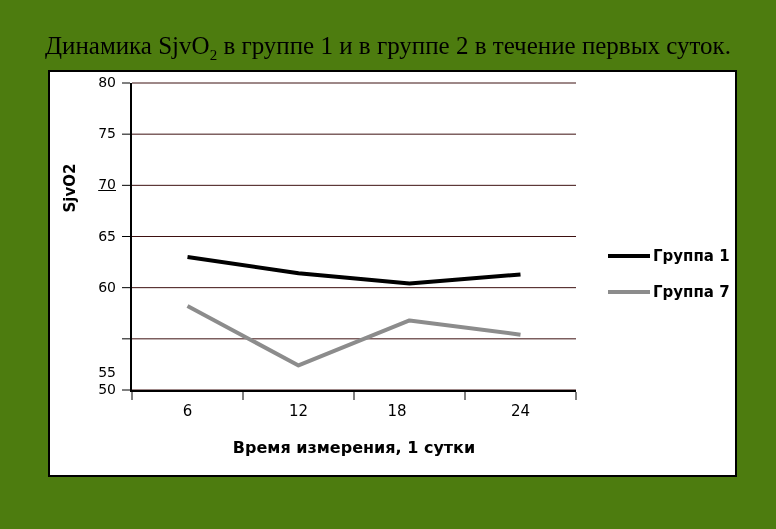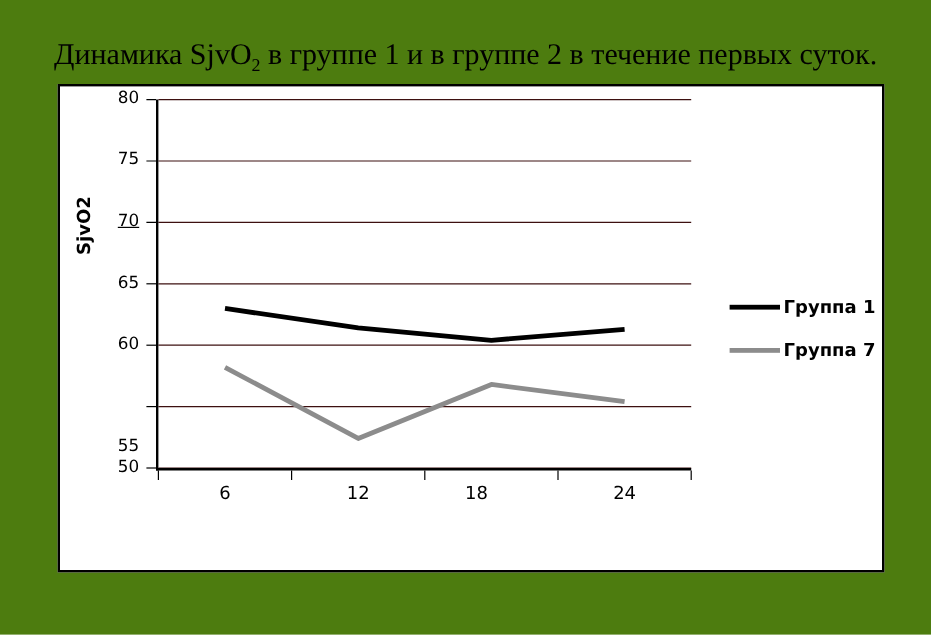--- a/index.html
+++ b/index.html
@@ -90,20 +90,21 @@
         <line x1="80" y1="319" x2="526" y2="319" stroke="#000000" stroke-width="2"></line>
         <line x1="82" y1="320" x2="82" y2="328" stroke="#000000" stroke-width="1"></line>
         <line x1="193" y1="320" x2="193" y2="328" stroke="#000000" stroke-width="1"></line>
         <line x1="304" y1="320" x2="304" y2="328" stroke="#000000" stroke-width="1"></line>
         <line x1="415" y1="320" x2="415" y2="328" stroke="#000000" stroke-width="1"></line>
         <line x1="526" y1="320" x2="526" y2="328" stroke="#000000" stroke-width="1"></line>
         <polyline points="137.5,185.0 248.5,201.3 359.5,211.6 470.5,202.4" fill="none" stroke="#000000" stroke-width="4" stroke-linejoin="round" stroke-linecap="butt"></polyline>
         <polyline points="137.5,234.1 248.5,293.4 359.5,248.4 470.5,262.7" fill="none" stroke="#8c8c8c" stroke-width="4" stroke-linejoin="round" stroke-linecap="butt"></polyline>
       </svg>
     <div class="yaxis-title">SjvO2</div>
+    <div class="xaxis-title">Время измерения, 1 сутки</div>
     <div class="legend" id="legend">
         <div class="legend-entry">
           <div class="legend-key" style="background: rgb(0, 0, 0);"></div>
           <span class="legend-label">Группа 1</span>
         </div>
         <div class="legend-entry">
           <div class="legend-key" style="background: rgb(140, 140, 140);"></div>
           <span class="legend-label">Группа 7</span>
         </div>
       </div>

